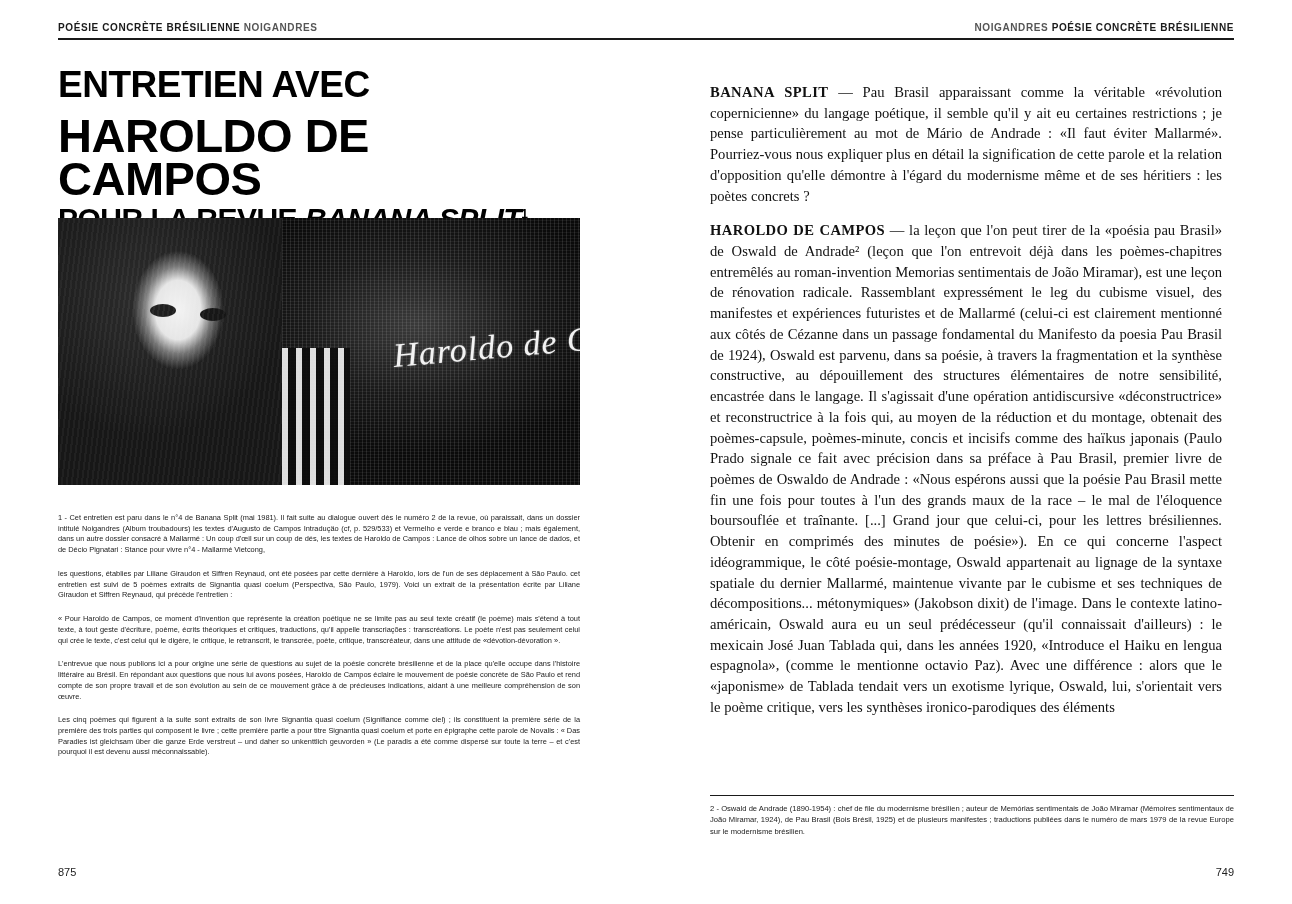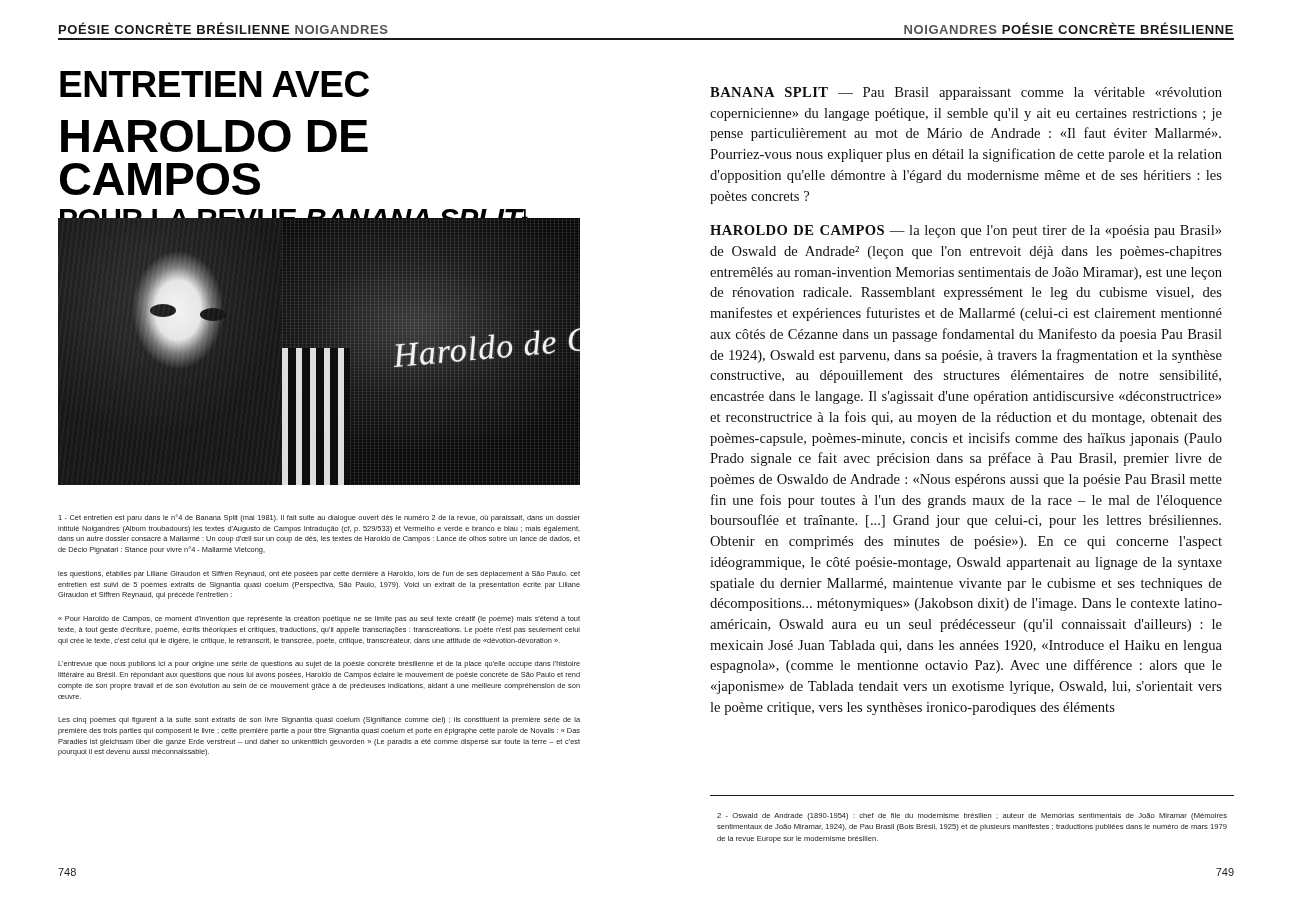--- a/index.html
+++ b/index.html
@@ -20,21 +20,21 @@
     position: absolute;
     inset: 0;
   }
 
   
   .runhead {
     position: absolute;
     top: 22px;
     font-family: "Liberation Sans", sans-serif;
     font-weight: bold;
-    font-size: 13px;
+    font-size: 10px;
     letter-spacing: 0.6px;
     text-transform: uppercase;
     color: #1a1a1a;
     white-space: nowrap;
   }
   .runhead .alt { color: #555555; }
   .runhead.left { left: 58px; }
   .runhead.right { right: 58px; text-align: right; }
   .rule {
     position: absolute;
@@ -196,21 +196,21 @@
     position: absolute;
     left: 710px;
     top: 803px;
     width: 524px;
     font-family: "Liberation Sans", sans-serif;
     font-size: 7.6px;
     line-height: 1.5;
     text-align: justify;
     color: #1a1a1a;
   }
-  .right-notes p { margin: 7px; }
+  .right-notes p { margin: 0; }
 
   
   .folio {
     position: absolute;
     bottom: 26px;
     font-family: "Liberation Sans", sans-serif;
     font-size: 11px;
     color: #222;
   }
   .folio.left { left: 58px; }
@@ -268,16 +268,16 @@
     <p>
       <span class="speaker">HAROLDO DE CAMPOS</span><span> — </span><span>la leçon que l'on peut tirer de la «poésia pau Brasil» de Oswald de Andrade² (leçon que l'on entrevoit déjà dans les poèmes-chapitres entremêlés au roman-invention Memorias sentimentais de João Miramar), est une leçon de rénovation radicale. Rassemblant expressément le leg du cubisme visuel, des manifestes et expériences futuristes et de Mallarmé (celui-ci est clairement mentionné aux côtés de Cézanne dans un passage fondamental du Manifesto da poesia Pau Brasil de 1924), Oswald est parvenu, dans sa poésie, à travers la fragmentation et la synthèse constructive, au dépouillement des structures élémentaires de notre sensibilité, encastrée dans le langage. Il s'agissait d'une opération antidiscursive «déconstructrice» et reconstructrice à la fois qui, au moyen de la réduction et du montage, obtenait des poèmes-capsule, poèmes-minute, concis et incisifs comme des haïkus japonais (Paulo Prado signale ce fait avec précision dans sa préface à Pau Brasil, premier livre de poèmes de Oswaldo de Andrade : «Nous espérons aussi que la poésie Pau Brasil mette fin une fois pour toutes à l'un des grands maux de la race – le mal de l'éloquence boursouflée et traînante. [...] Grand jour que celui-ci, pour les lettres brésiliennes. Obtenir en comprimés des minutes de poésie»).  En ce qui concerne l'aspect idéogrammique, le côté poésie-montage, Oswald appartenait au lignage de la syntaxe spatiale du dernier Mallarmé, maintenue vivante par le cubisme et ses techniques de décompositions... métonymiques» (Jakobson dixit) de l'image. Dans le contexte latino-américain, Oswald aura eu un seul prédécesseur (qu'il connaissait d'ailleurs) : le mexicain José Juan Tablada qui, dans les années 1920, «Introduce el Haiku en lengua espagnola», (comme le mentionne octavio Paz). Avec une différence : alors que le «japonisme» de Tablada tendait vers un exotisme lyrique, Oswald, lui, s'orientait vers le poème critique, vers les synthèses ironico-parodiques des éléments</span>
     </p>
   </div>
 
   <div class="right-rule"></div>
   <div class="right-notes">
     <p>2 - Oswald de Andrade (1890-1954) : chef de file du modernisme brésilien ; auteur de Memórias sentimentais de João Miramar (Mémoires sentimentaux de João Miramar, 1924), de Pau Brasil (Bois Brésil, 1925) et de plusieurs manifestes ; traductions publiées dans le numéro de mars 1979 de la revue Europe sur le modernisme brésilien.</p>
   </div>
 
-  <div class="folio left">748</div>
+  <div class="folio left">875</div>
   <div class="folio right">749</div>
 
 </div>
 
 </body></html>

